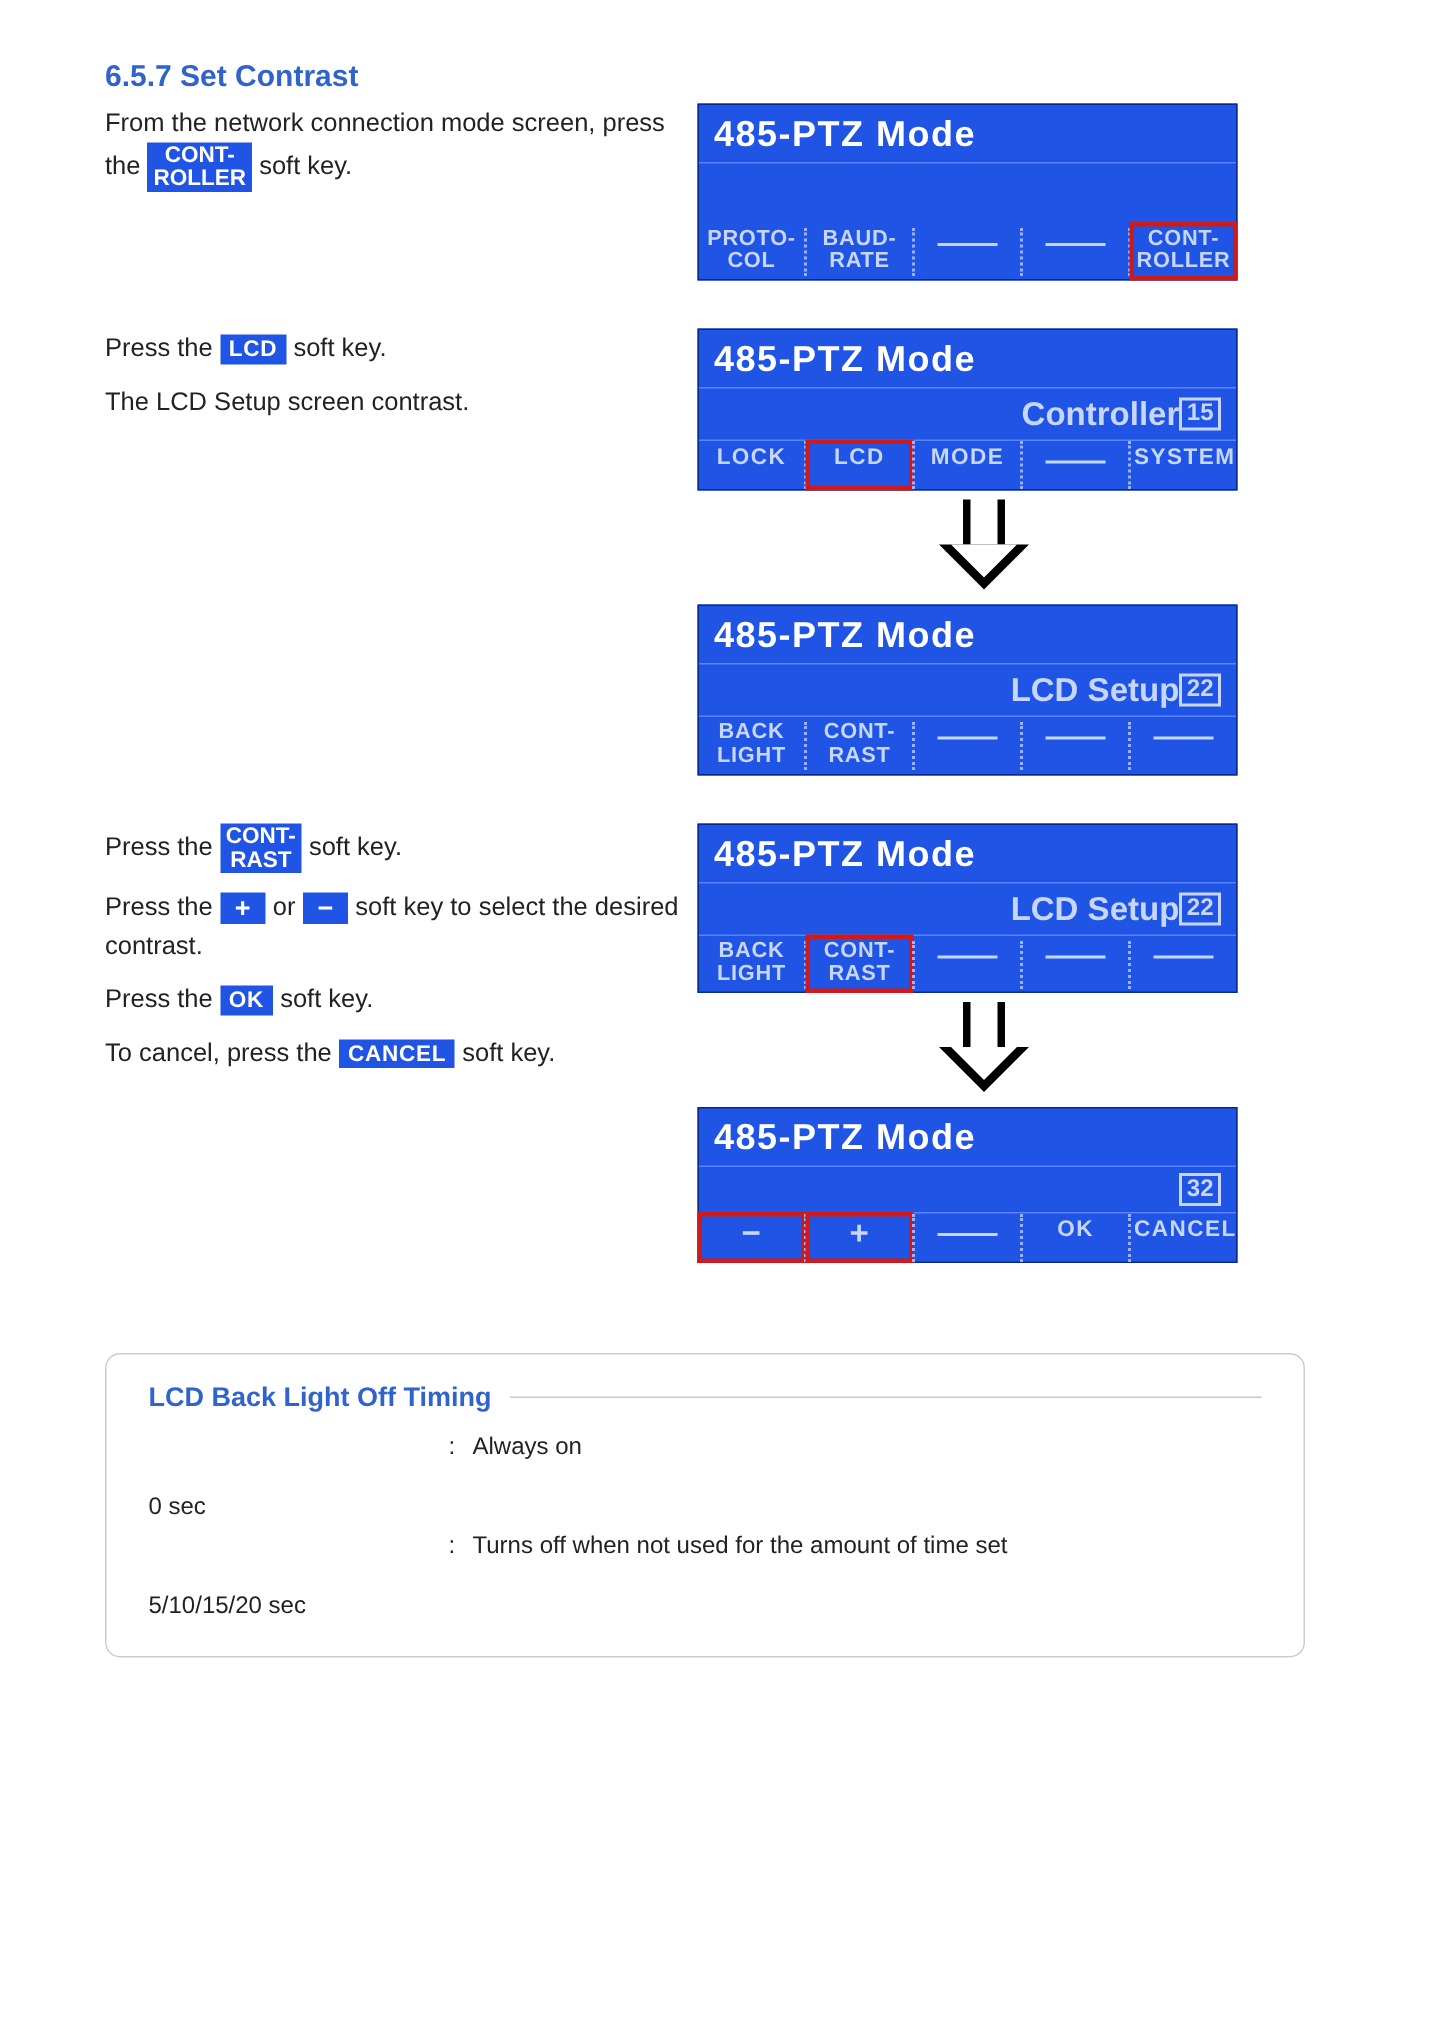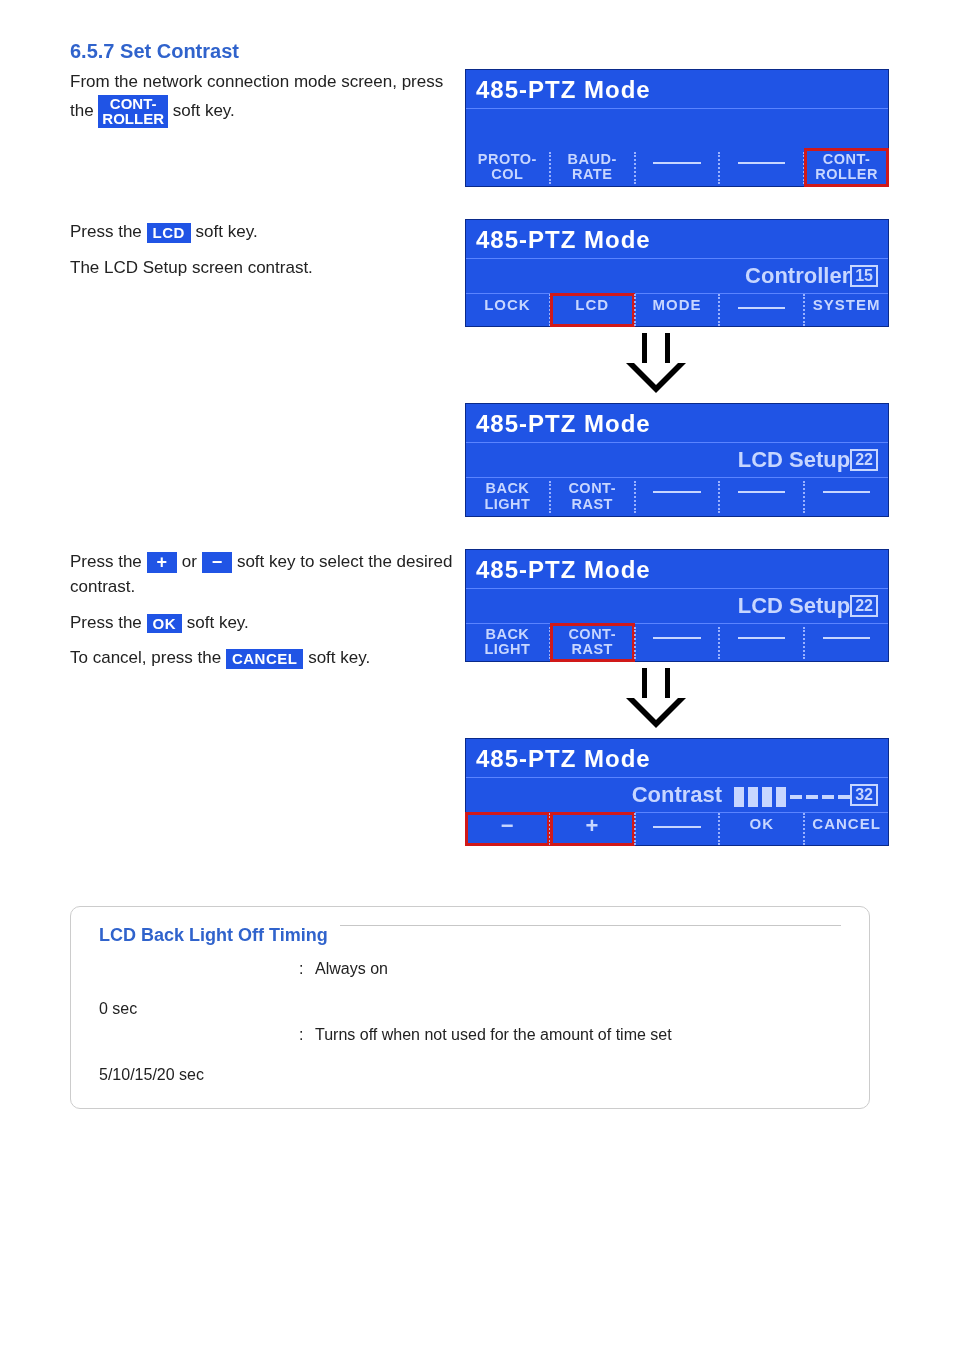--- a/index.html
+++ b/index.html
@@ -47,21 +47,21 @@
     line-height: 1.05;
     padding: 2px 6px;
     vertical-align: middle;
   }
   .blue-chip.two-line { padding: 1px 4px; }
   .blue-chip.pm { padding: 1px 10px; font-size: 18px; }
   .blue-chip.narrow { padding: 2px 6px; letter-spacing: 0.5px; }
 
   
   .lcd {
-    width: 424px;
+    width: 360px;
     background: #2054e5;
     color: #fff;
     font-family: "Arial Narrow", Arial, sans-serif;
     font-weight: bold;
     border: 1px solid #0a2a8a;
   }
   .lcd-title {
     font-size: 24px;
     letter-spacing: 1px;
     padding: 6px 10px 4px 10px;
@@ -159,21 +159,21 @@
   .timing-card {
     margin-top: 60px;
     border: 1px solid #ccc;
     border-radius: 10px;
     padding: 18px 28px 24px;
     width: 800px;
   }
   .timing-title {
     font-size: 18px; font-weight: bold; color:#3063cc;
     margin: 0 0 14px 0;
-    display:flex; gap:12px;
+    display:flex; align-items:center; gap:12px;
   }
   .timing-title .rule {
     flex:1; height:1px; background:#c7c7c7;
   }
   .timing-grid {
     display: grid;
     grid-template-columns: 200px 16px 1fr;
     row-gap: 8px;
     font-size: 16px;
   }
@@ -284,20 +284,26 @@
           <div class="sk"><span class="dash"></span></div>
         </div>
       </div>
     </div>
   </div>
 
   <div class="row">
     <div class="left-col body-text">
       <p>
         <span>Press the </span>
+        <span class="blue-chip two-line" style="white-space:pre;">CONT-
+RAST</span>
+        <span> soft key.</span>
+      </p>
+      <p>
+        <span>Press the </span>
         <span class="blue-chip pm">+</span>
         <span> or </span>
         <span class="blue-chip pm">−</span>
         <span> soft key to select the desired contrast.</span>
       </p>
       <p>
         <span>Press the </span>
         <span class="blue-chip narrow">OK</span>
         <span> soft key.</span>
       </p>
@@ -333,33 +339,20 @@
       <div class="arrow-wrap">
         <div class="arrow">
           <div class="shaft"></div>
             <div class="head"></div>
         </div>
       </div>
 
       <div class="lcd">
         <div class="lcd-title">485-PTZ Mode</div>
         <div class="lcd-sub">
-          <span>
-            <span>Contrast</span>
-            <span class="meter" id="meter">
-                <span class="seg on"></span>
-                <span class="seg on"></span>
-                <span class="seg on"></span>
-                <span class="seg on"></span>
-                <span class="seg off"></span>
-                <span class="seg off"></span>
-                <span class="seg off"></span>
-                <span class="seg off"></span>
-              </span>
-          </span>
           <span class="idx-box">32</span>
         </div>
         <div class="lcd-softkeys">
           <div class="sk pm hl-red" style="outline-offset:-2px; border-right:none;">−</div>
           <div class="dotted-sep"></div>
           <div class="sk pm hl-red">+</div>
           <div class="dotted-sep"></div>
           <div class="sk"><span class="dash"></span></div>
           <div class="dotted-sep"></div>
           <div class="sk big">OK</div>

